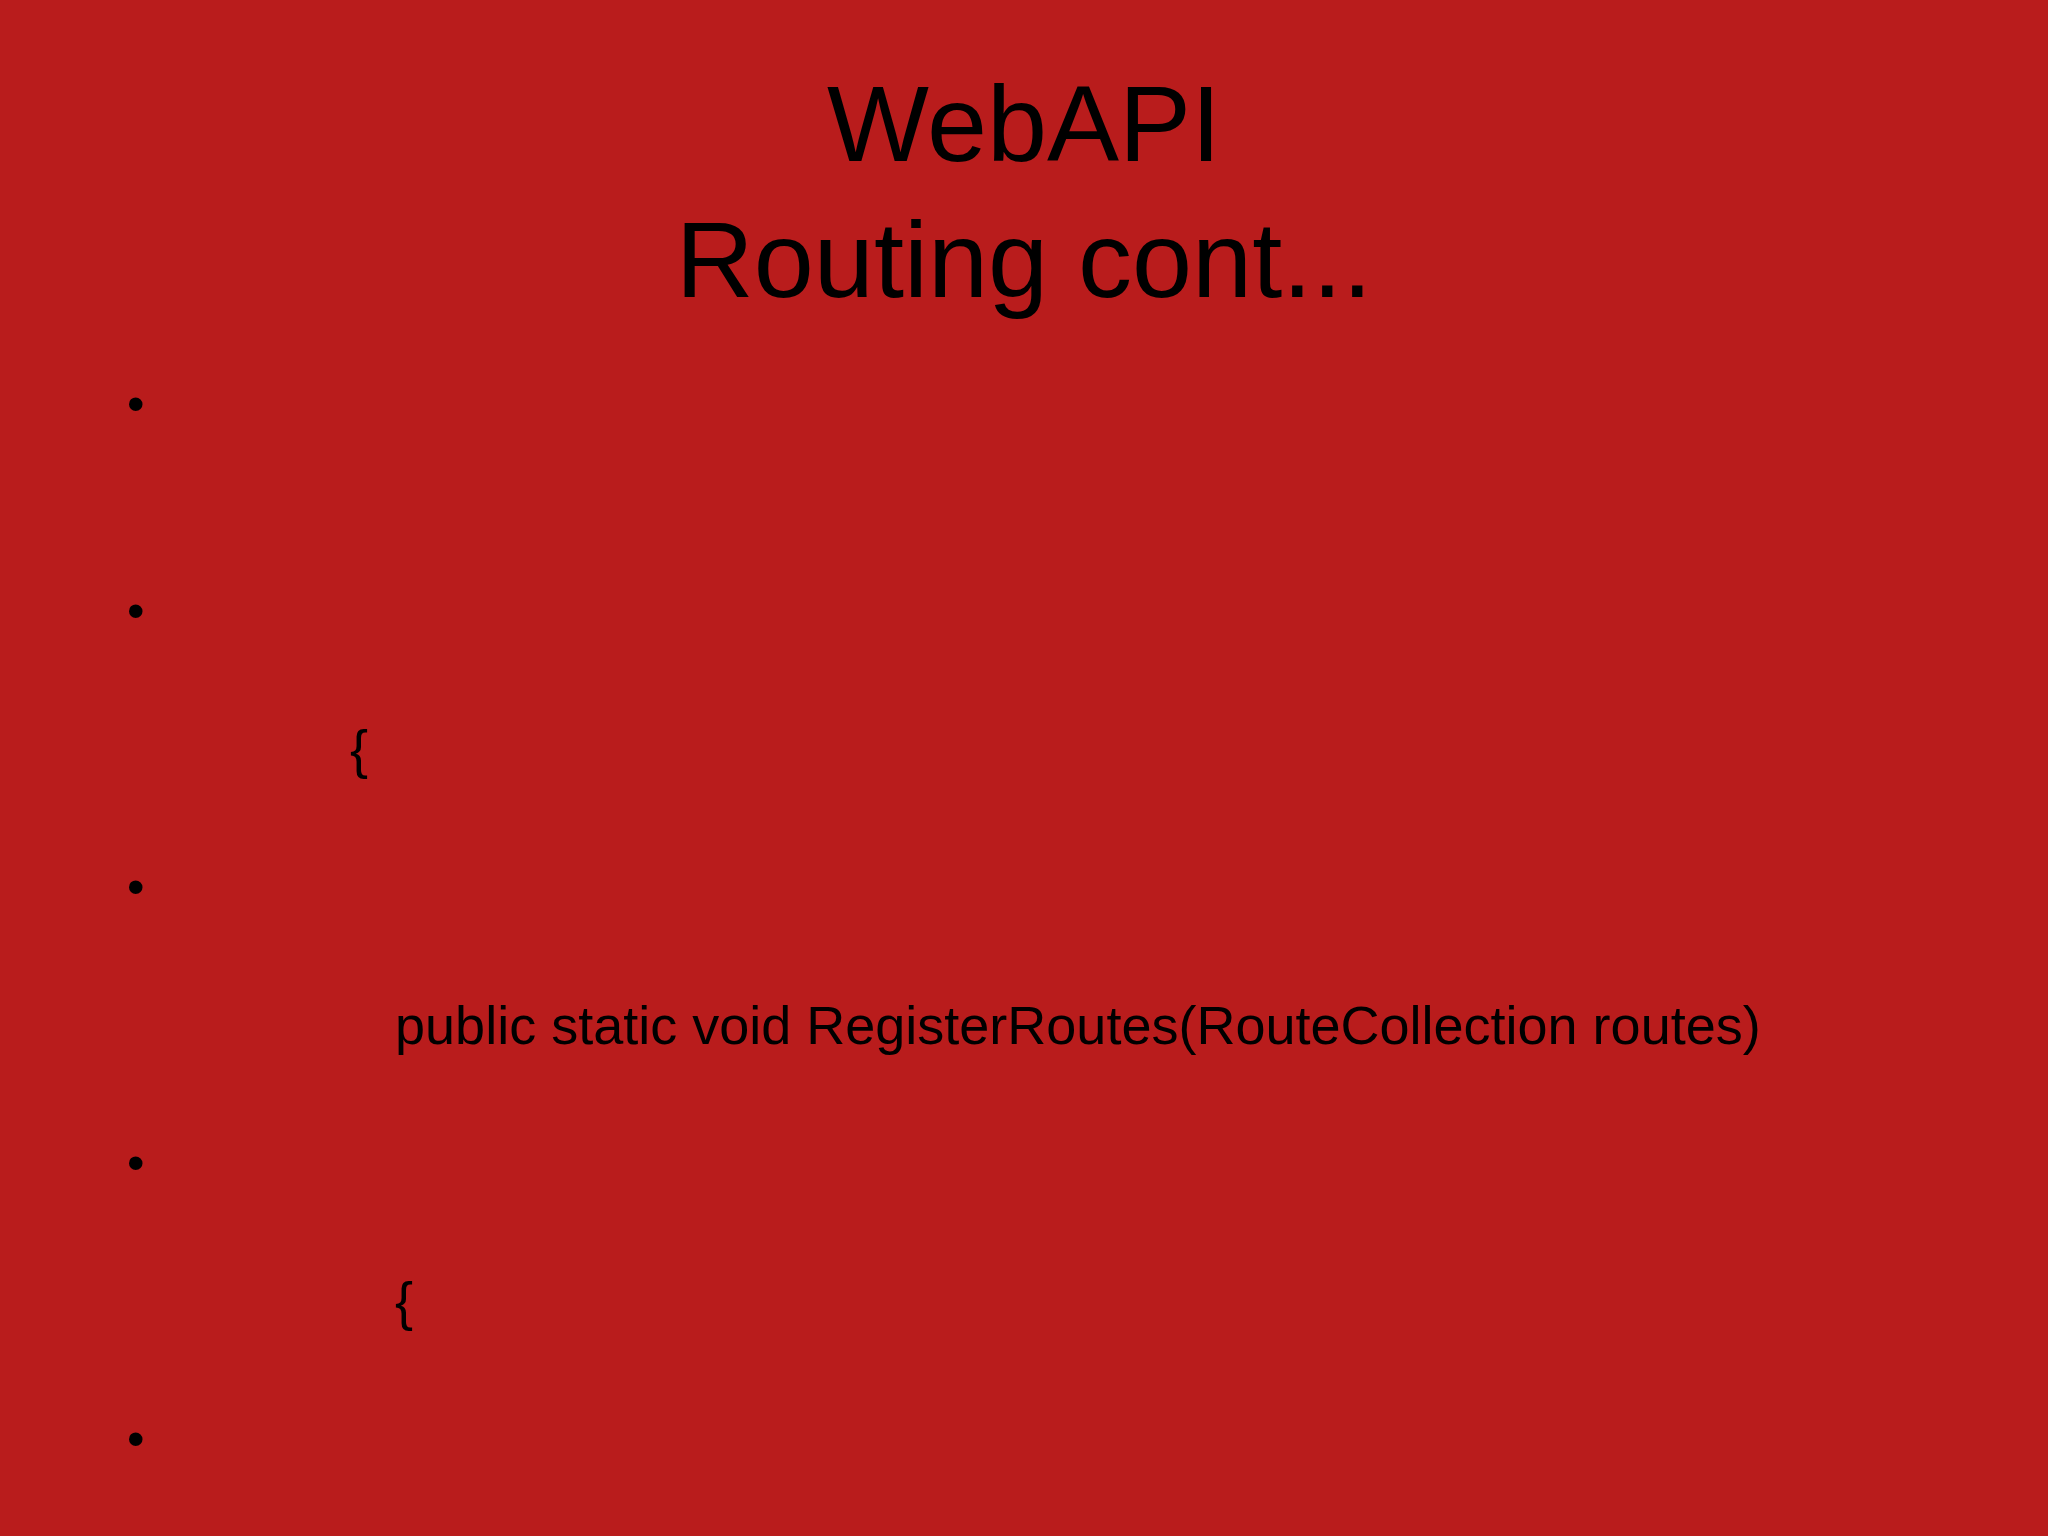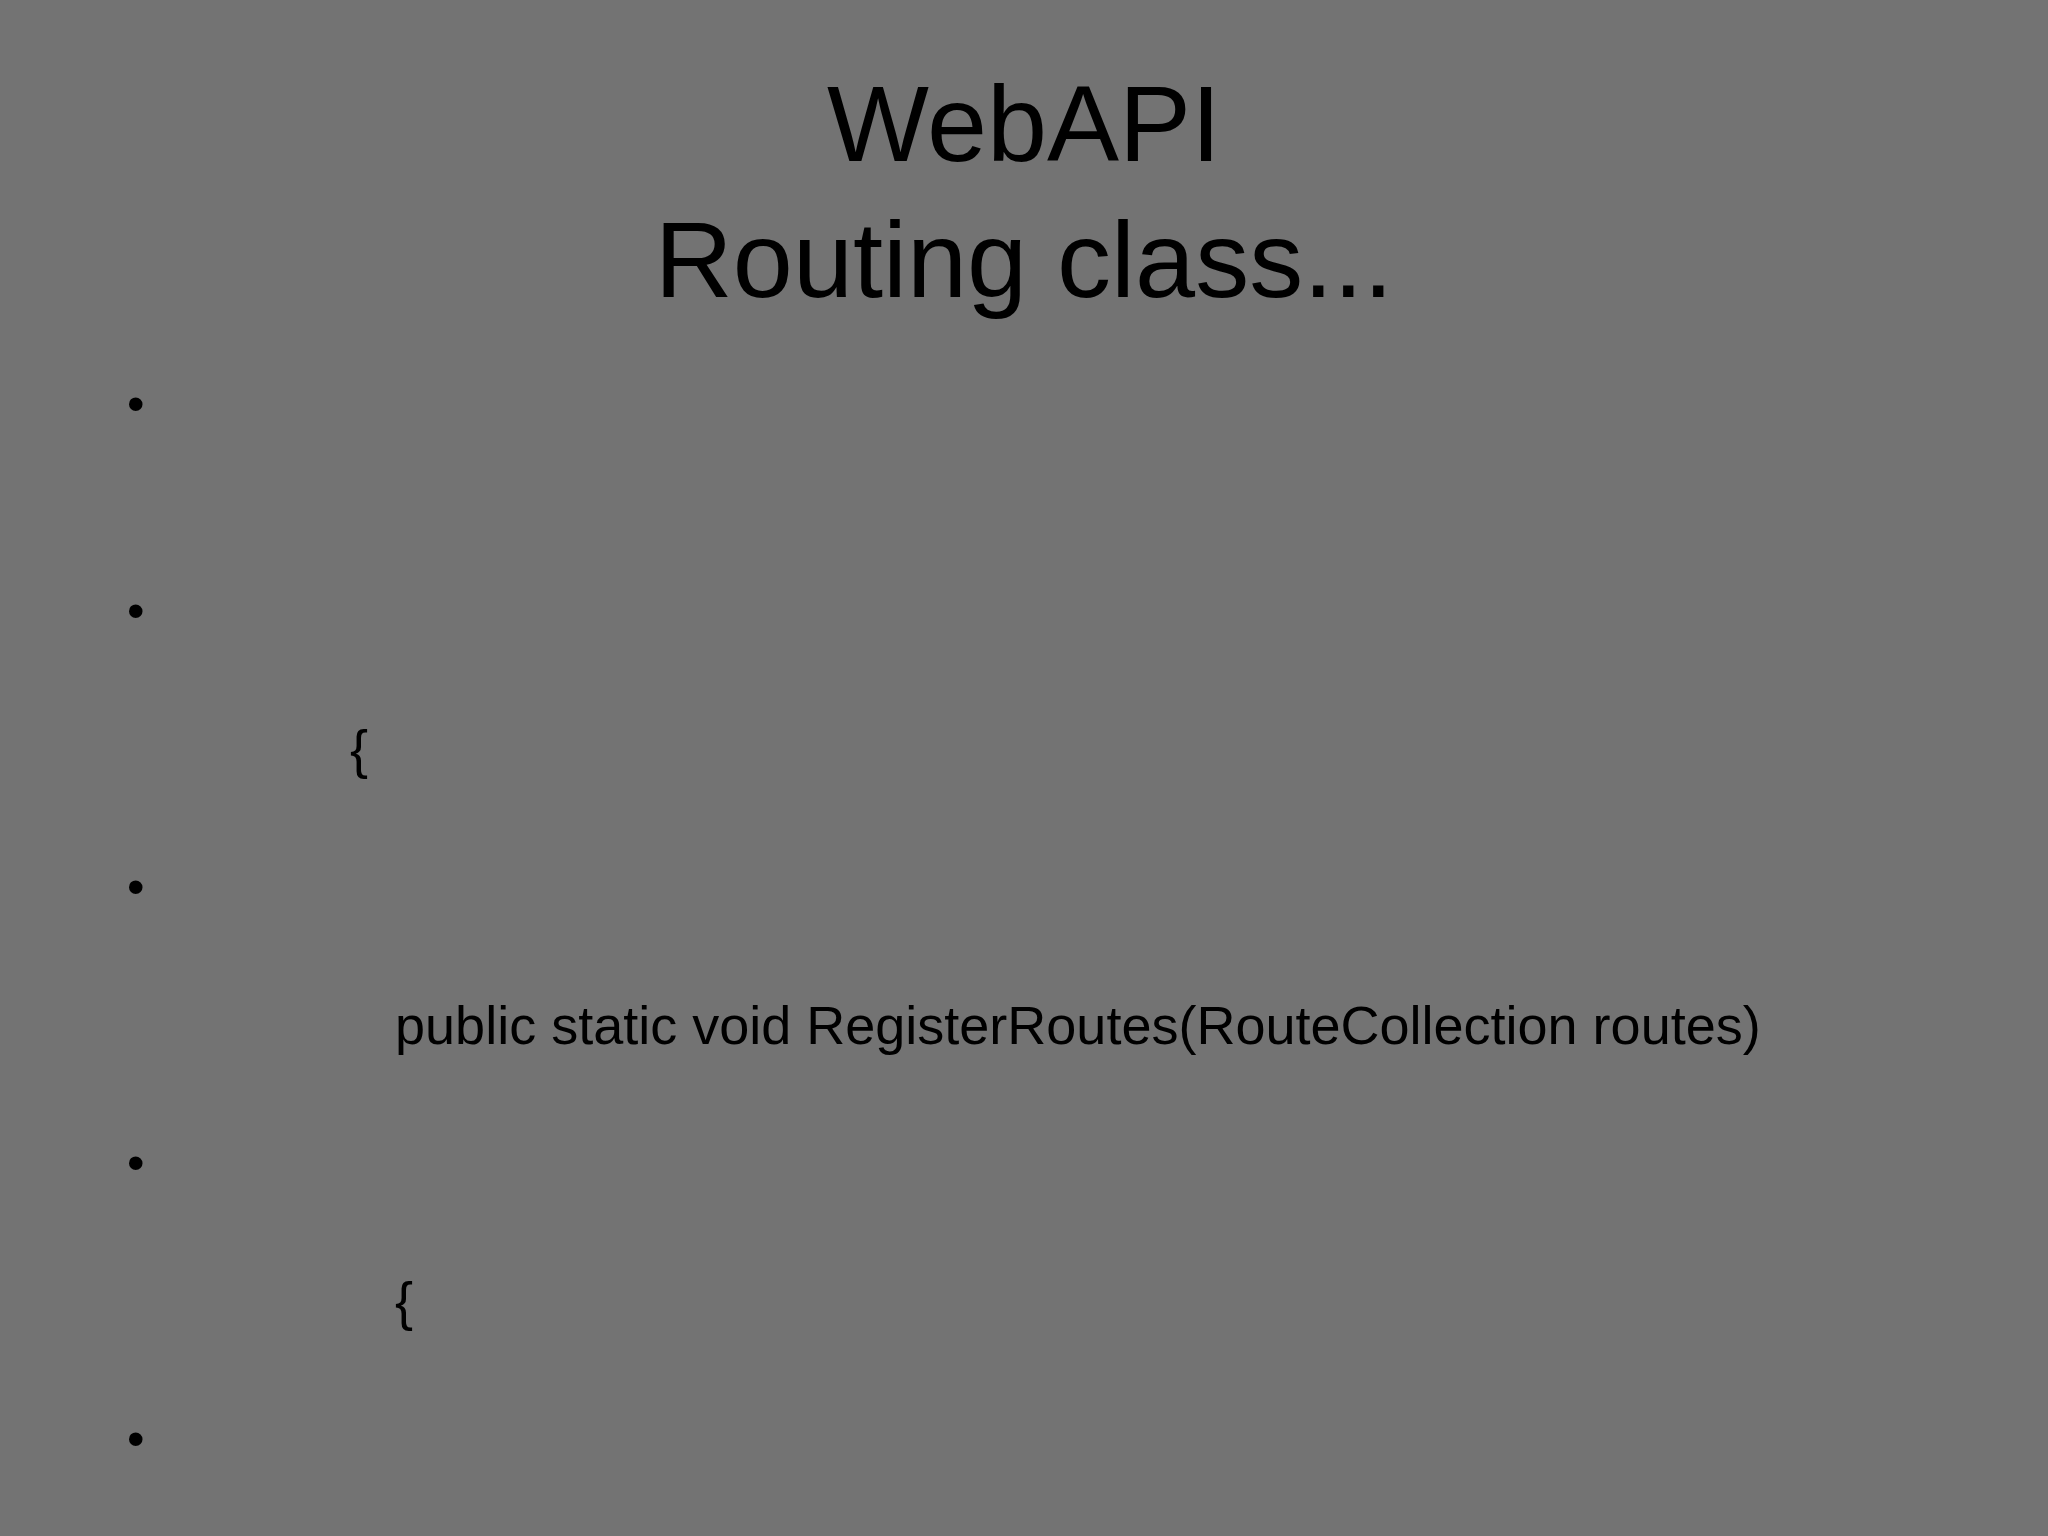--- a/index.html
+++ b/index.html
@@ -4,21 +4,21 @@
 <style>
   html, body {
     margin: 0;
     padding: 0;
     background: #ffffff;
   }
   .slide {
     position: relative;
     width: 2048px;
     height: 1536px;
-    background: #737373;
+    background: #b91c1c;
     color: #000000;
     font-family: "Liberation Sans", sans-serif;
     overflow: hidden;
   }
   .title {
     margin: 56px 0 0 0;
     text-align: center;
     font-size: 108px;
     line-height: 136px;
     font-weight: 400;
@@ -49,21 +49,21 @@
     line-height: 69px;
   }
 </style>
 </head>
 <body>
 
 <div class="slide">
 
   <div class="title">
     <span class="title-line">WebAPI</span>
-    <span class="title-line">Routing class...</span>
+    <span class="title-line">Routing cont...</span>
   </div>
 
   <ul class="code-list">
     <li class="code-line">
       <span class="bullet">•</span>
     </li>
     <li class="code-line">
       <span class="bullet">•</span>
       <span>    {</span>
     </li>

